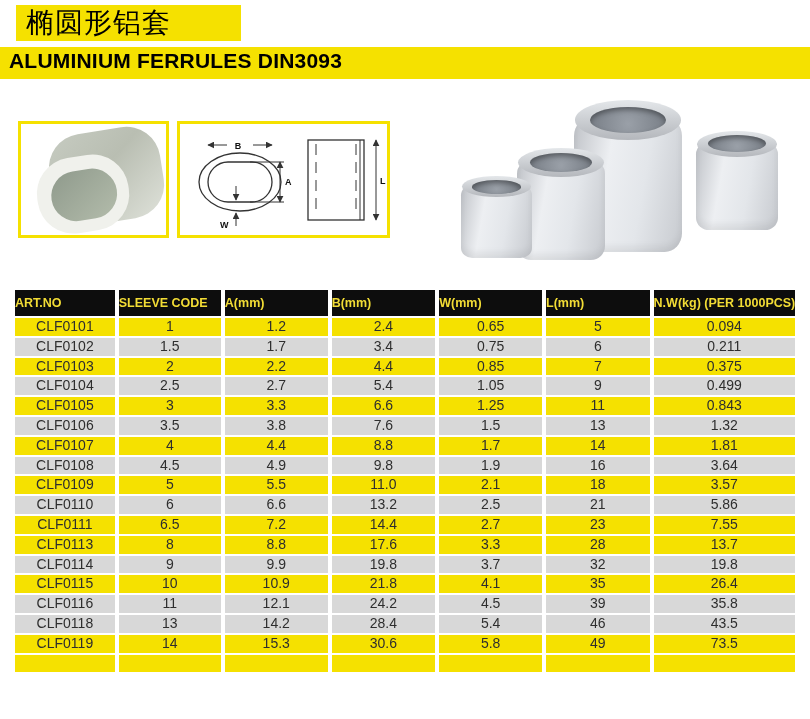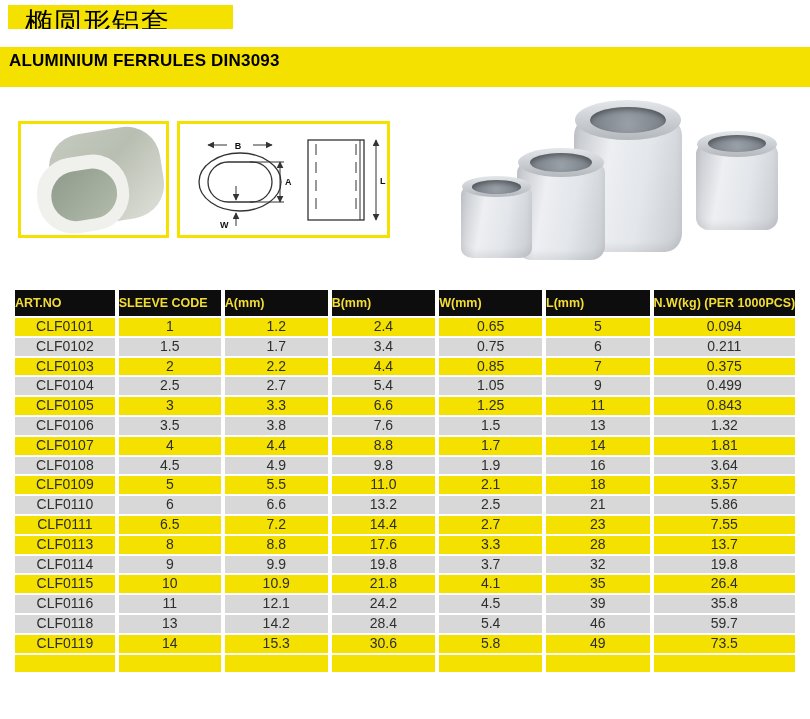--- a/index.html
+++ b/index.html
@@ -11,29 +11,29 @@
     --line:#333333;
   }
   *{margin:0;padding:0;box-sizing:border-box;}
   body{background:#ffffff;}
   .page{
     position:relative;width:810px;height:719px;overflow:hidden;
     background:#ffffff;font-family:"Liberation Sans", sans-serif;
   }
   
   .title-box{
-    position:absolute;left:8px;top:5px;width:225px;height:24px;
+    position:absolute;left:16px;top:5px;width:225px;height:36px;
     background:var(--accent);color:#000;
-    font-size:28px;line-height:36px;padding-left:17px;
+    font-size:28px;line-height:36px;padding-left:10px;
     letter-spacing:1px;white-space:nowrap;overflow:hidden;
   }
   .subtitle-bar{
-    position:absolute;left:0;top:47px;width:810px;height:40px;
+    position:absolute;left:0;top:47px;width:810px;height:32px;
     background:var(--accent);color:#000;
-    font-size:17px;font-weight:bold;line-height:28px;padding-left:9px;
+    font-size:21px;font-weight:bold;line-height:28px;padding-left:9px;
     letter-spacing:0.2px;
   }
   
   .photo-box{
     position:absolute;left:18px;top:121px;width:151px;height:117px;
     border:3px solid var(--accent);background:#fff;overflow:visible;
   }
   .diagram-box{
     position:absolute;left:177px;top:121px;width:213px;height:117px;
     border:3px solid var(--accent);background:#fff;
@@ -322,21 +322,21 @@
           <td>39</td>
           <td>35.8</td>
         </tr>
         <tr class="row-gray">
           <td>CLF0118</td>
           <td>13</td>
           <td>14.2</td>
           <td>28.4</td>
           <td>5.4</td>
           <td>46</td>
-          <td>59.7</td>
+          <td>43.5</td>
         </tr>
         <tr class="row-yellow">
           <td>CLF0119</td>
           <td>14</td>
           <td>15.3</td>
           <td>30.6</td>
           <td>5.8</td>
           <td>49</td>
           <td>73.5</td>
         </tr>

